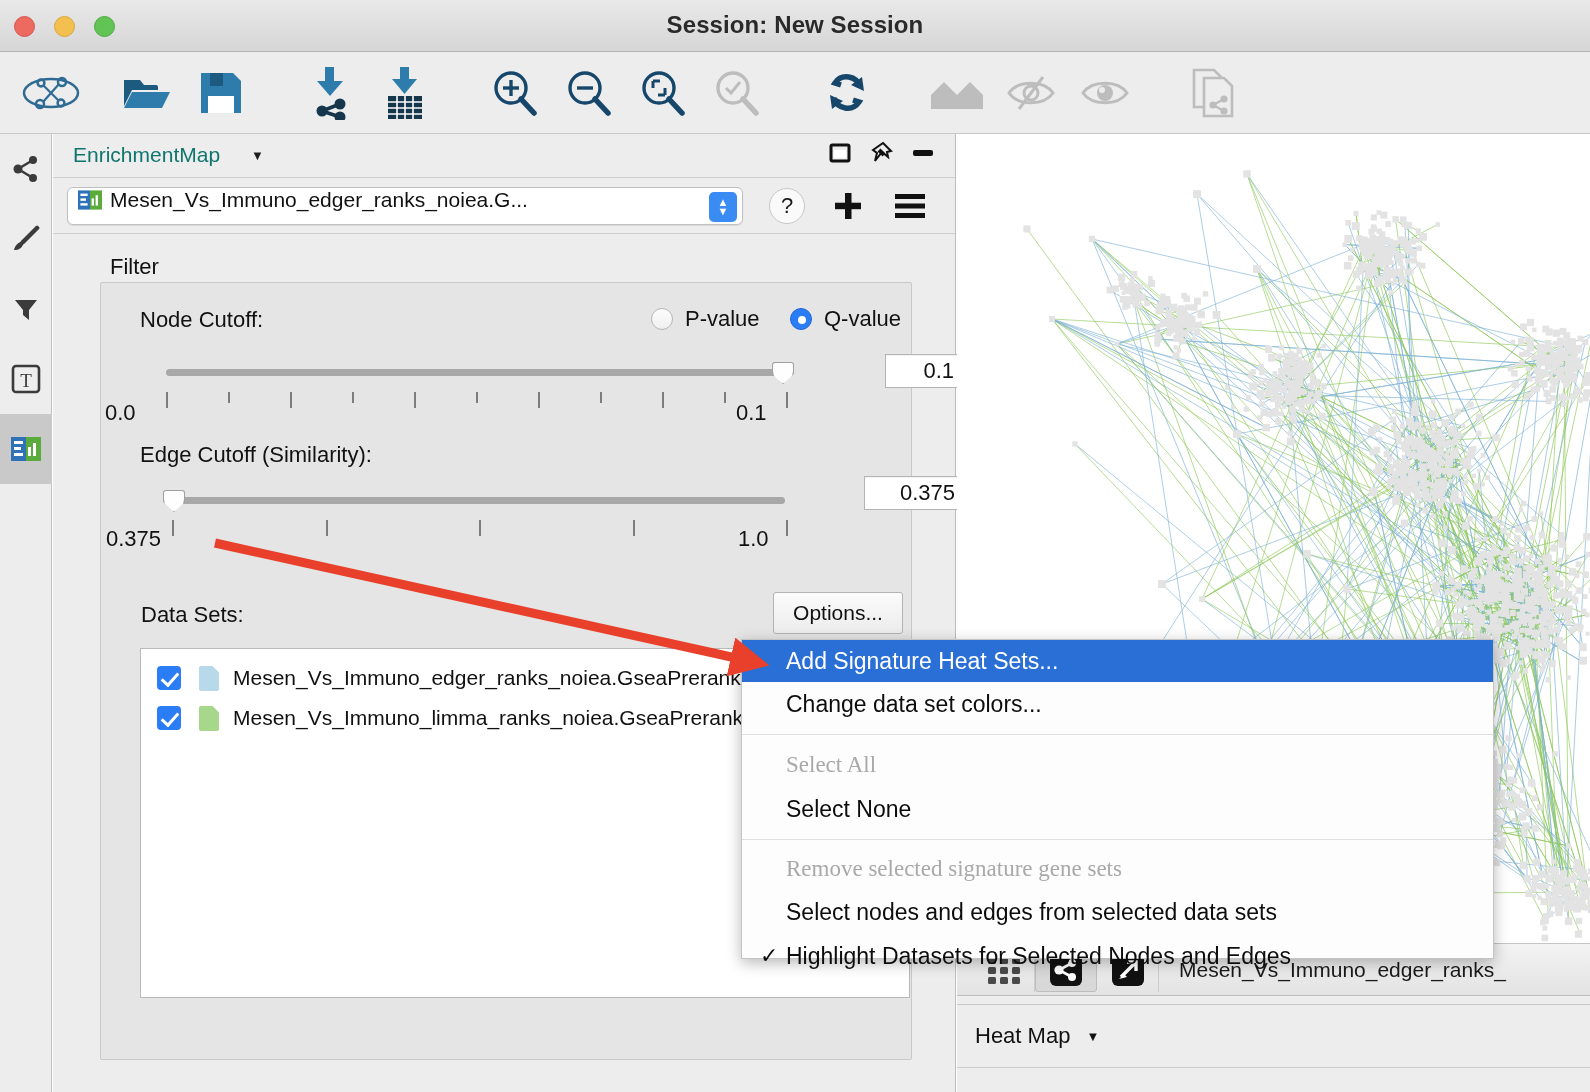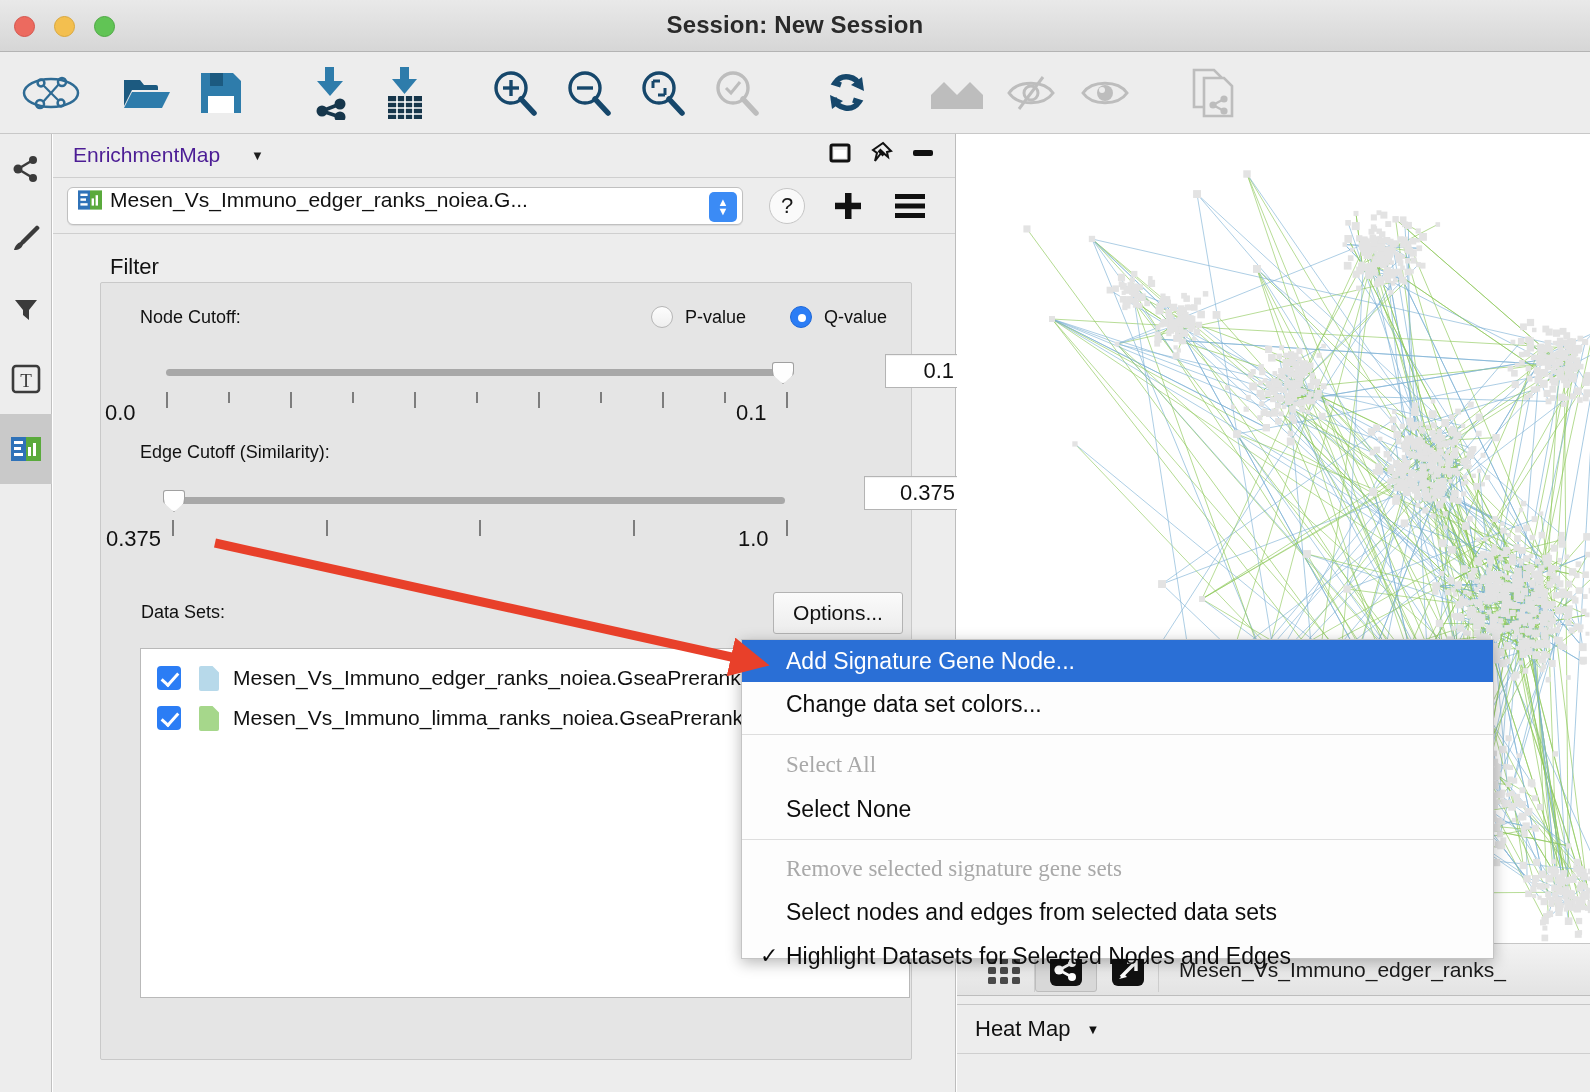--- a/index.html
+++ b/index.html
@@ -54,21 +54,21 @@
   
   .empanel {
     position: absolute; left: 53px; top: 134px; width: 903px; height: 958px;
     background: #ededed; border-right: 1px solid #bdbdbd;
   }
   .em-head {
     position: relative; height: 44px; border-bottom: 1px solid #cfcfcf;
     background: #ededed;
   }
   .em-head-title {
-    position: absolute; left: 20px; top: 9px; font-size: 21px; color: #4c1d95;
+    position: absolute; left: 20px; top: 9px; font-size: 21px; color: #0f766e;
   }
   .em-head-caret { position: absolute; left: 198px; top: 14px; font-size: 13px; color: #1d1d1d; }
   .em-head-btns { position: absolute; right: 20px; top: 7px; display: flex; align-items: center; gap: 18px; }
 
   .em-toolrow {
     position: relative; height: 56px; background: #ededed;
     display: flex; align-items: center; padding: 0 14px;
     border-bottom: 1px solid #cfcfcf;
   }
   .combo {
@@ -98,21 +98,21 @@
   .burger-btn { margin-left: 28px; width: 34px; height: 34px; display:flex; align-items:center; justify-content:center; }
 
   
   .filter-wrap { position: absolute; left: 25px; top: 120px; width: 855px; height: 815px;
                  background: #ededed; }
   .filter-legend { position:absolute; left: 32px; top: 0px; font-size: 22px; color: #111; }
   .filter-box {
     position: absolute; left: 22px; top: 28px; width: 812px; height: 778px;
     border: 1px solid #c9c9c9; background: #e5e5e5; border-radius: 2px;
   }
-  .lbl { font-size: 18px; color: #111; }
+  .lbl { font-size: 22px; color: #111; }
 
   .slider-row { position: absolute; }
   .track {
     position: absolute; height: 7px; background: #a8a8a8; border-radius: 4px;
   }
   .thumb {
     position: absolute; width: 22px; height: 22px; background: #fefefe;
     border: 1px solid #a0a0a0;
     border-radius: 3px 3px 50% 50%/ 3px 3px 60% 60%;
     box-shadow: 0 1px 2px rgba(0,0,0,0.25);
@@ -192,21 +192,21 @@
     background: linear-gradient(#f3f3f3,#e3e3e3);
     border-bottom: 1px solid #bdbdbd;
     display: flex; align-items: center; padding-left: 16px;
   }
   .br-tab {
     width: 62px; height: 44px; display: flex; align-items: center; justify-content: center;
     border-right: 1px solid #cdcdcd;
   }
   .br-tab.sel { background: #d8d8d8; border: 1px solid #bdbdbd; border-radius: 3px; }
   .br-tabname { margin-left: 20px; font-size: 21px; color: #1a1a1a; white-space: nowrap; }
-  .br-sub { position: relative; height: 50px; display: flex; align-items: center;
+  .br-sub { position: relative; height: 64px; display: flex; align-items: center;
             padding-left: 18px; background: #ededed; border-bottom: 1px solid #cfcfcf;
             margin-top: 8px; border-top: 1px solid #c7c7c7;}
   .br-sub-title { font-size: 22px; color: #111; }
   .br-sub-caret { margin-left: 16px; font-size: 13px; color: #111; }
 
   
   .ctxmenu {
     position: absolute; left: 741px; top: 639px; width: 753px; height: 320px;
     background: #fdfdfd; border: 1px solid #c4c4c4;
     box-shadow: 0 4px 14px rgba(0,0,0,0.28);
@@ -3064,21 +3064,21 @@
       </div>
       <div class="br-tabname">Mesen_Vs_Immuno_edger_ranks_</div>
     </div>
     <div class="br-sub">
       <span class="br-sub-title">Heat Map</span>
       <span class="br-sub-caret">▼</span>
     </div>
   </div>
 
   <div class="ctxmenu">
-    <div class="mi highlight" style="height:42px;">Add Signature Gene Node...</div>
+    <div class="mi highlight" style="height:42px;">Add Signature Heat Sets...</div>
     <div class="mi" style="height:44px;">Change data set colors...</div>
     <div class="mi-sep"></div>
     <div class="mi disabled" style="height:44px;">Select All</div>
     <div class="mi" style="height:44px;">Select None</div>
     <div class="mi-sep"></div>
     <div class="mi disabled" style="height:42px;">Remove selected signature gene sets</div>
     <div class="mi" style="height:44px;">Select nodes and edges from selected data sets</div>
     <div class="mi mi-checked" style="height:44px;">
       <span class="tick-mark">✓</span>
       <span>Highlight Datasets for Selected Nodes and Edges</span>

